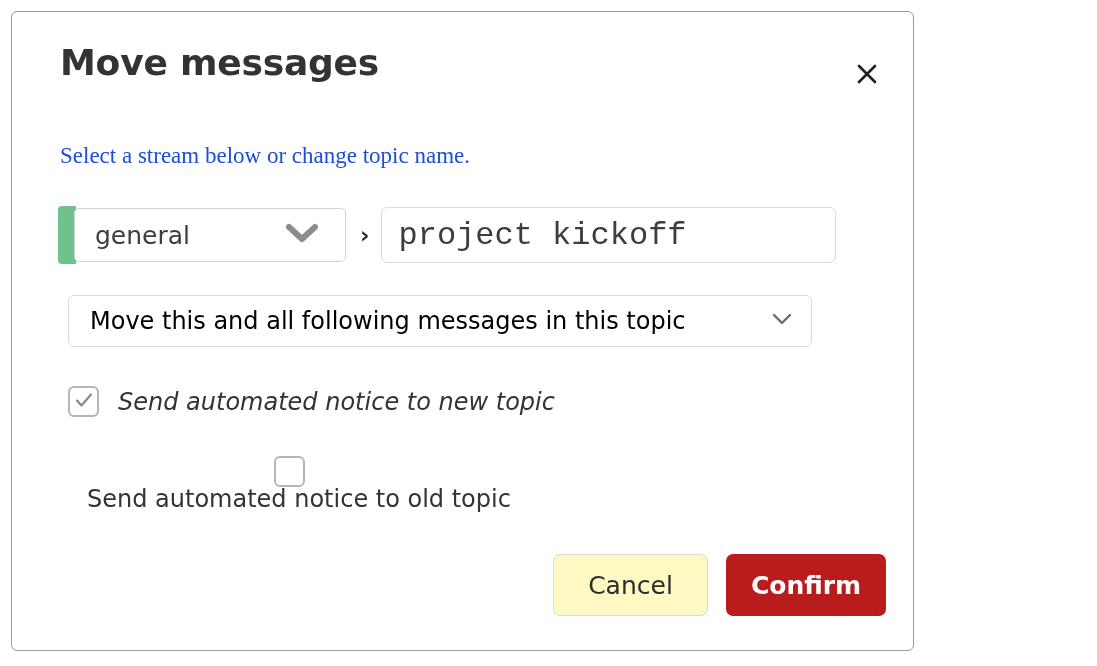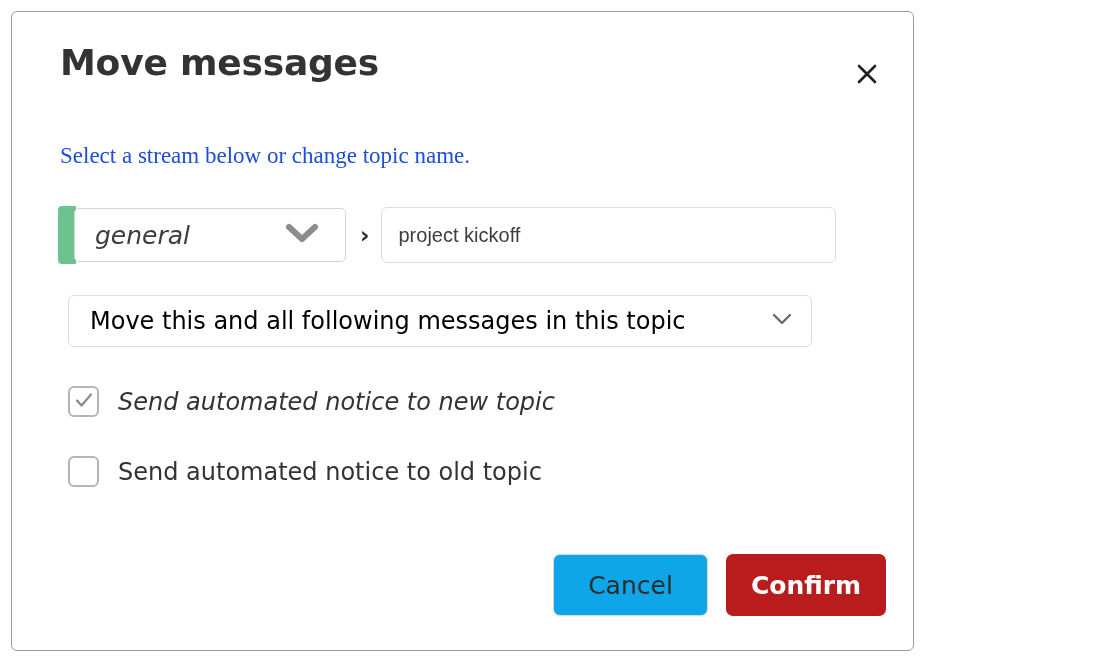--- a/index.html
+++ b/index.html
@@ -114,21 +114,20 @@
     display: flex;
     align-items: center;
     cursor: pointer;
   }
   .stream-select-label {
     font-size: 25px;
     color: #3d3d3d;
     padding-left: 20px;
     line-height: 1;
     white-space: nowrap;
-    font-style: italic;
   }
   .stream-chevron {
     position: absolute;
     right: 26px;
     top: 50%;
     transform: translateY(-50%);
     display: block;
   }
   .breadcrumb-arrow {
     font-size: 23px;
@@ -138,22 +137,22 @@
     line-height: 1;
     user-select: none;
   }
   .topic-input {
     box-sizing: border-box;
     width: 455px;
     height: 56px;
     background: #ffffff;
     border: 1.5px solid #dcdcdc;
     border-radius: 6px;
-    font-family: Liberation Sans, sans-serif;
-    font-size: 20px;
+    font-family: Liberation Mono, monospace;
+    font-size: 32px;
     color: #3d3d3d;
     padding: 4px 16px;
     outline: none;
   }
   .topic-input::placeholder { color: #9a9a9a; }
 
   
   .propagate-select {
     position: absolute;
     left: 56px;
@@ -185,21 +184,21 @@
 
   
   .checkbox-row {
     position: absolute;
     left: 56px;
     display: flex;
     align-items: center;
     cursor: pointer;
   }
   .checkbox-row.first { top: 270px; font-style: italic; }
-  .checkbox-row.second { top: 340px; }
+  .checkbox-row.second { top: 340px; flex-direction: column; }
   .checkbox-box {
     box-sizing: border-box;
     width: 31px;
     height: 31px;
     border: 2px solid #b5b5b5;
     border-radius: 6px;
     background: #ffffff;
     display: flex;
     align-items: center;
     justify-content: center;
@@ -230,21 +229,21 @@
     justify-content: center;
     cursor: pointer;
     border-radius: 7px;
     line-height: 1;
   }
   .btn-cancel {
     right: 205px;
     top: 24px;
     width: 155px;
     height: 62px;
-    background: #0ea5e9;
+    background: #fef9c3;
     border: 1.5px solid #d9d9d9;
     font-size: 25px;
     color: #2b2b2b;
   }
   .btn-confirm {
     right: 27px;
     top: 24px;
     width: 160px;
     height: 62px;
     background: #b91c1c;

